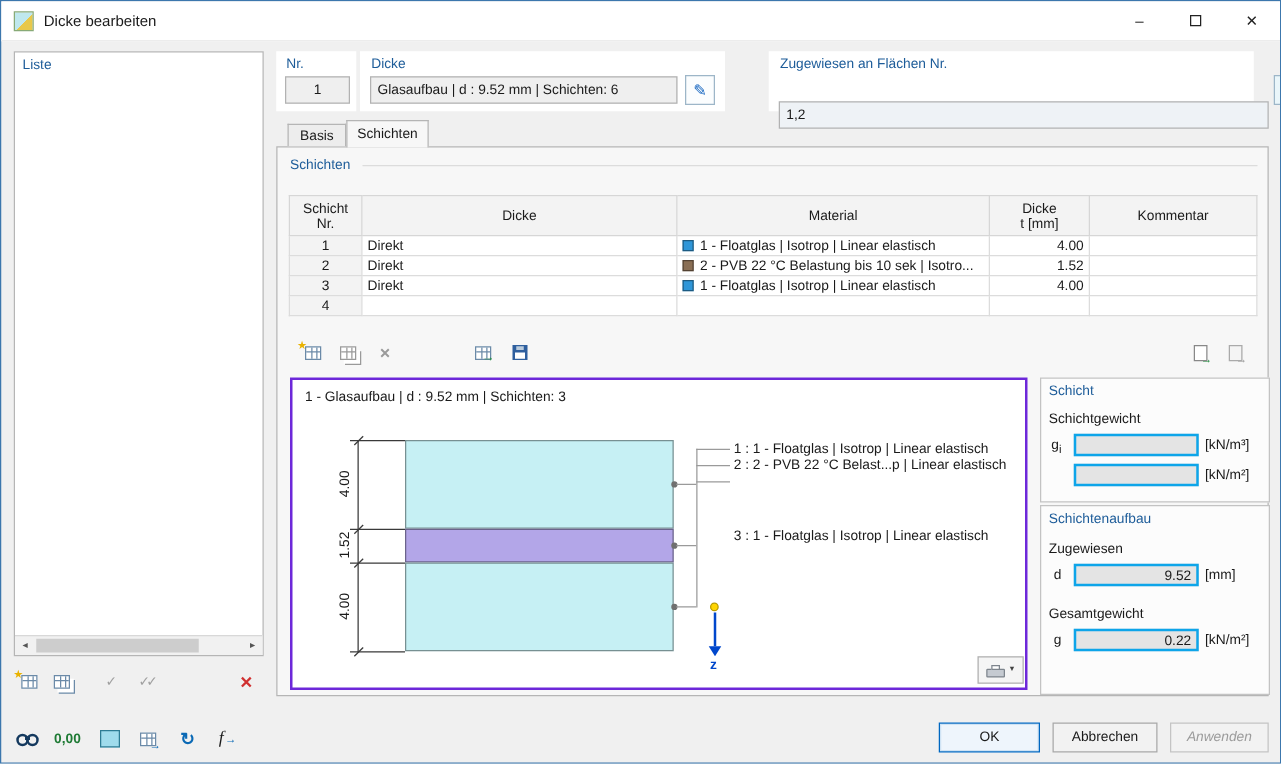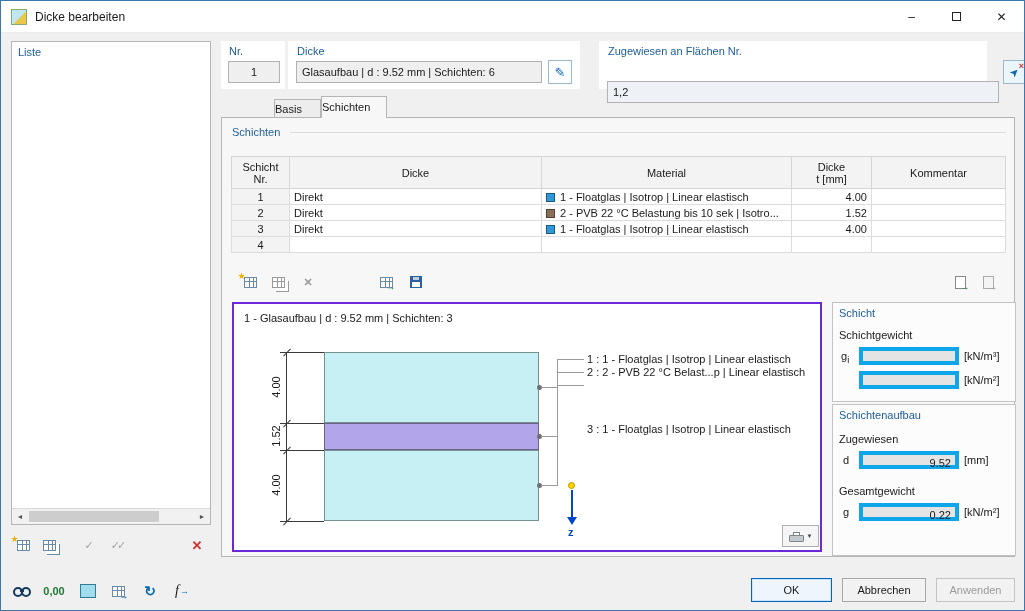--- a/index.html
+++ b/index.html
@@ -9,21 +9,21 @@
   .titlebar{position:absolute;left:0;top:0;right:0;height:32px;background:#fff;display:flex;align-items:center;border-bottom:1px solid #ececec;}
   .app-icon{width:16px;height:16px;margin-left:10px;border:1px solid #8a7;background:linear-gradient(135deg,#bfe8ee 0 55%,#e8c84a 55% 100%);}
   .win-title{margin-left:8px;font-size:12px;}
   .win-controls{margin-left:auto;display:flex;height:32px;}
   .win-btn{width:45px;height:32px;display:flex;align-items:center;justify-content:center;font-size:12px;color:#222;}
   .maxbox{width:9px;height:9px;border:1px solid #222;display:inline-block;}
   .blue{color:#1d5c99;}
   .panel{position:absolute;background:#fff;}
   .field{position:absolute;background:#efefef;border:1px solid #b2b2b2;height:22px;line-height:20px;padding:0 5px;white-space:nowrap;overflow:hidden;}
   .sqbtn{position:absolute;width:24px;height:24px;background:#fbfdfe;border:1px solid #9db6c8;display:flex;align-items:center;justify-content:center;}
-  .tab{position:absolute;border:1px solid #b5b5b5;border-bottom:none;margin-left:44px;}
+  .tab{position:absolute;border:1px solid #b5b5b5;border-bottom:none;text-align:center;}
   .content{position:absolute;left:220px;top:116px;width:794px;height:440px;background:#f7f7f7;border:1px solid #b5b5b5;}
   .ltable{border-collapse:collapse;table-layout:fixed;background:#fff;font-size:11px;border:1px solid #a8a8a8;}
   .ltable th{border:1px solid #d6d6d6;background:#f3f3f3;font-weight:normal;padding:1px 2px;text-align:center;height:32px;}
   .ltable td{border:1px solid #dcdcdc;height:16px;padding:0 4px;white-space:nowrap;overflow:hidden;background:#fff;}
   .ltable td.nr{background:#f3f3f3;text-align:center;padding:0;}
   .ltable td.tval{text-align:right;}
   .swatch{display:inline-block;width:9px;height:9px;margin-right:5px;vertical-align:-1px;}
   .tbtn{position:absolute;width:24px;height:24px;display:flex;align-items:center;justify-content:center;}
   .icon-grid{position:relative;display:inline-block;width:13px;height:11px;border:1px solid #6b8aa8;background:
     linear-gradient(#6b8aa8,#6b8aa8) 4px 0/1px 100% no-repeat,
@@ -36,21 +36,21 @@
   .star{position:absolute;top:-7px;left:-7px;color:#e9b200;font-size:9px;}
   .ovl{position:absolute;font-weight:bold;}
   .preview{position:absolute;left:10px;top:184px;width:590px;height:250px;background:#fff;border:2px solid #6d28d9;}
   .abs{position:absolute;}
   .line{position:absolute;background:#3a3a3a;}
   .gline{position:absolute;background:#9a9a9a;}
   .layer{position:absolute;left:90px;width:215px;border:1px solid #444;}
   .dim-label{position:absolute;width:44px;height:12px;line-height:12px;text-align:center;transform:rotate(-90deg);font-size:11px;}
   .dot{position:absolute;width:5px;height:5px;border-radius:50%;background:#707070;}
   .sidepanel{position:absolute;left:610px;width:184px;background:#fcfcfc;border:1px solid #c3c3c3;}
-  .input-dis{position:absolute;background:#e4e4e4;border:4px solid #0ea5e9;height:18px;line-height:16px;padding:0 4px;}
+  .input-dis{position:absolute;background:#e4e4e4;border:2px solid #0ea5e9;height:18px;line-height:16px;padding:0 4px;}
   .btn{position:absolute;top:577px;height:24px;background:#f2f2f2;border:1px solid #a8a8a8;font-size:11px;text-align:center;line-height:22px;font-family:"Liberation Sans",sans-serif;}
   .btn.primary{background:#eef5fc;border:1px solid #0067c0;box-shadow:inset 0 0 0 1px #cfe3f4;}
   .btn.disabled{color:#9b9b9b;border-color:#c4c4c4;}
   .footbtn{position:absolute;top:579px;width:26px;height:22px;display:flex;align-items:center;justify-content:center;}
   .binoc{position:relative;width:18px;height:10px;}
   .binoc::before,.binoc::after{content:'';position:absolute;top:1px;width:6px;height:6px;border:2px solid #14395e;border-radius:50%;}
   .binoc::before{left:0;} .binoc::after{right:0;}
   .binoc .bridge{position:absolute;left:7px;top:3px;width:4px;height:3px;background:#14395e;}
   .scrollbar{position:absolute;left:0;right:0;bottom:0;height:16px;background:#f1f1f1;border-top:1px solid #d8d8d8;}
   .sb-arrow{position:absolute;top:0;width:16px;height:15px;display:flex;align-items:center;justify-content:center;font-size:7px;color:#555;}
@@ -112,21 +112,21 @@
   </div>
 
   <div class="panel" style="left:287px;top:40px;width:292px;height:48px;">
     <div class="blue" style="position:absolute;left:9px;top:4px;">Dicke</div>
     <div class="field" style="left:8px;top:20px;width:246px;">Glasaufbau | d : 9.52 mm | Schichten: 6</div>
     <div class="sqbtn" style="left:260px;top:19px;">
       <span style="color:#1565c0;font-size:13px;">✎</span>
     </div>
   </div>
 
-  <div class="panel" style="left:598px;top:40px;width:388px;height:48px;">
+  <div class="panel" style="left:614px;top:40px;width:388px;height:48px;">
     <div class="blue" style="position:absolute;left:9px;top:4px;">Zugewiesen an Flächen Nr.</div>
     <div class="field" style="left:8px;top:20px;width:392px;background:#eef2f6;margin-top:20px;">1,2</div>
     <div class="sqbtn" style="left:404px;top:19px;background:#eaf6fa;">
       <span style="color:#0a69b5;font-size:11px;transform:rotate(-45deg);display:inline-block;">➤</span>
       <span style="position:absolute;right:2px;top:0;color:#d03030;font-size:9px;font-weight:bold;">×</span>
     </div>
   </div>
 
   <div class="tab" style="left:229px;top:98px;width:47px;height:18px;background:#ededed;line-height:18px;z-index:1;">Basis</div>
   <div class="tab" style="left:276px;top:95px;width:66px;height:22px;background:#f7f7f7;line-height:21px;z-index:3;">Schichten</div>
@@ -313,15 +313,15 @@
   <div class="footbtn" style="left:136px;color:#0a69b5;font-size:14px;font-weight:bold;">
     <span>↻</span>
   </div>
   <div class="footbtn" style="left:168px;">
     <span style="font-family:'Liberation Serif',serif;font-style:italic;font-size:14px;">f</span>
     <span style="color:#0a69b5;font-size:9px;margin-left:1px;">→</span>
   </div>
 
   <div class="btn primary" style="left:750px;width:81px;">OK</div>
   <div class="btn" style="left:841px;width:84px;">Abbrechen</div>
-  <div class="btn disabled" style="left:935px;width:79px;">Anwenden</div>
+  <div class="btn disabled" style="left:935px;width:79px;font-style:italic;">Anwenden</div>
 
 </div>
 
 </body></html>

